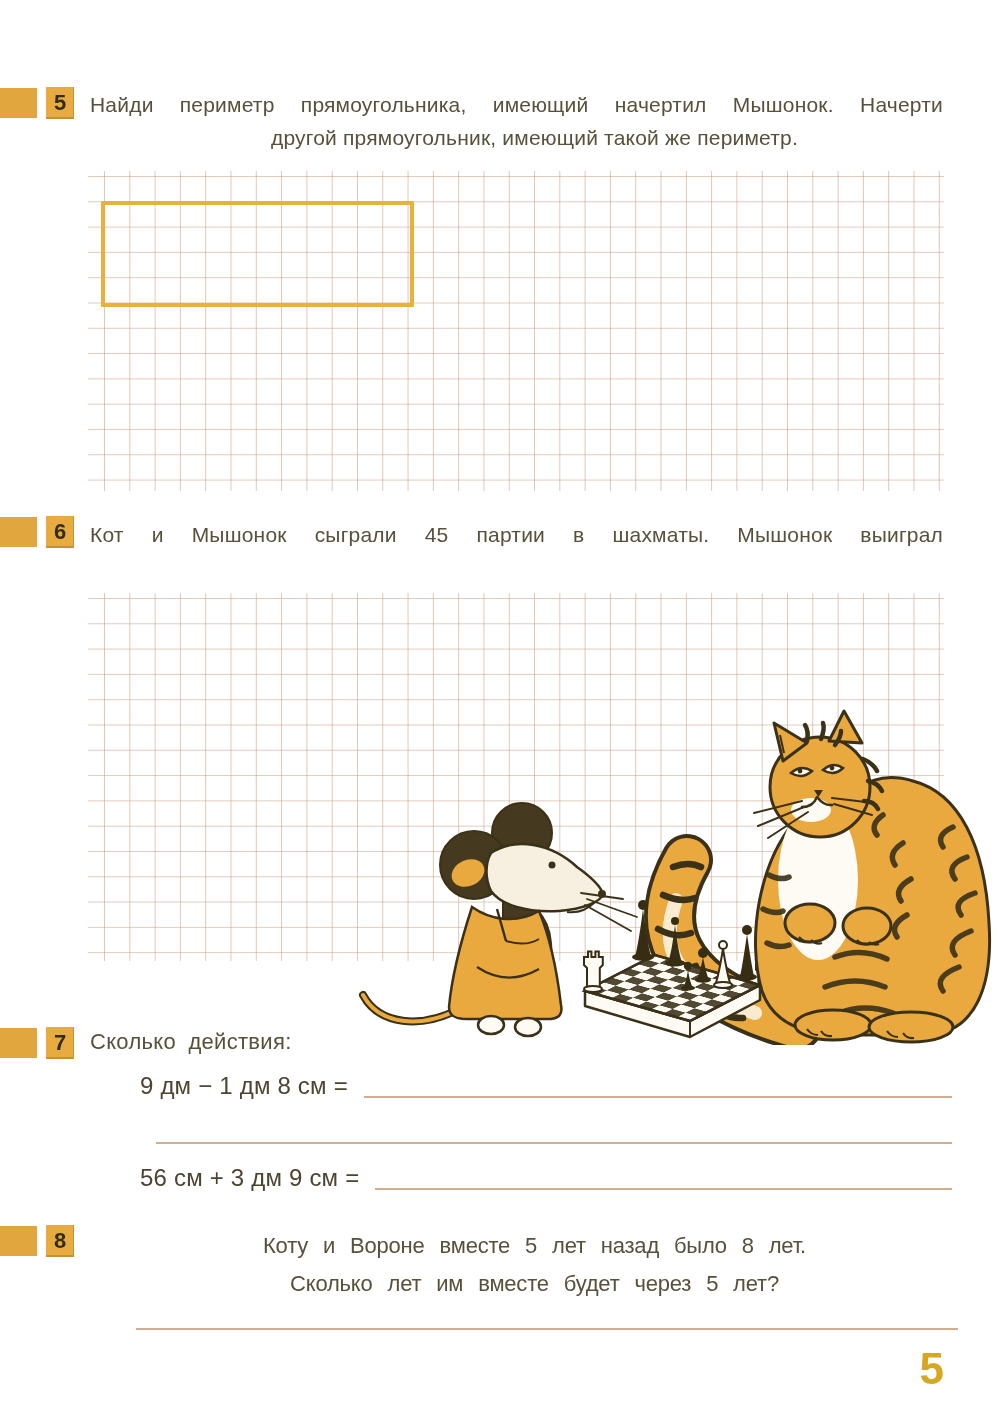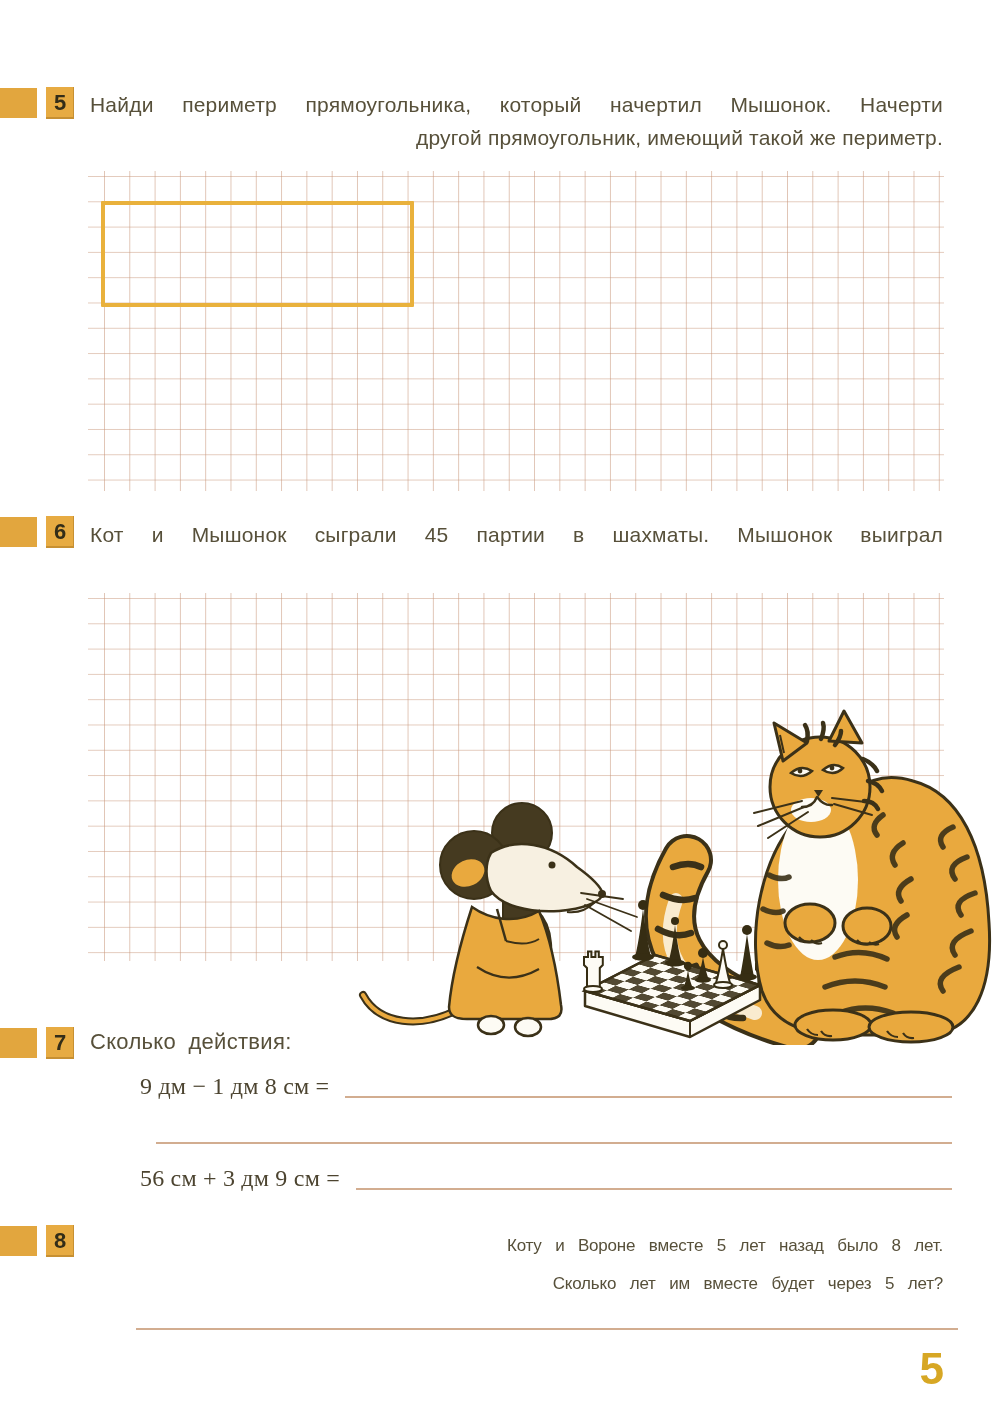--- a/index.html
+++ b/index.html
@@ -9,56 +9,56 @@
   }
   
   .marker-strip{position:absolute;left:0;width:37px;height:30px;background:#e2a63e;}
   .num-badge{
     position:absolute;left:46px;width:28px;height:32px;background:#e7ab42;
     box-shadow:inset -1px -2px 0 rgba(160,110,30,.45);
     color:#332d18;font-size:22px;font-weight:bold;line-height:32px;text-align:center;
   }
   .prob-text{position:absolute;left:90px;width:853px;font-size:21px;line-height:33px;letter-spacing:.2px;}
   .jline{text-align:justify;text-align-last:justify;}
-  .nline{text-align:right;margin-left:36px;}
+  .nline{text-align:center;margin-left:36px;}
   
   .grid{
     position:absolute;left:88px;width:856px;
     background-image:
       linear-gradient(to right, rgba(200,150,122,.55) 1.3px, transparent 1.3px),
       linear-gradient(to bottom, rgba(200,150,122,.5) 1.3px, transparent 1.3px);
     background-size:25.3px 25.3px, 25.3px 25.3px;
     background-position:16px 0, 0 5px;
   }
   .drawn-rect{
     position:absolute;left:101px;top:201px;width:313px;height:106px;
     border:4px solid #e9b13c;box-sizing:border-box;border-radius:1px;
   }
   
   .eq-wrap{position:absolute;left:140px;top:1063px;width:812px;}
-  .eq-row{display:flex;align-items:center;height:46px;font-family:Liberation Serif, serif;}
+  .eq-row{display:flex;align-items:center;height:46px;}
   .eq-label{font-size:24px;color:#4c4430;white-space:nowrap;letter-spacing:.2px;}
   .eq-line{flex:1;margin-left:16px;height:1.6px;background:#d2ad90;transform:translateY(11px);}
   .answer-line{position:absolute;left:136px;top:1328px;width:822px;height:1.6px;background:#d2ad90;}
   .narrowish{letter-spacing:-.2px;word-spacing:9px;}
   .page-number{
     position:absolute;right:56px;top:1344px;font-size:44px;font-weight:bold;color:#d7a724;
   }
   .p7-title{position:absolute;left:90px;top:1029px;font-size:22px;letter-spacing:.3px;word-spacing:6px;}
   .illu{position:absolute;left:355px;top:695px;width:645px;height:350px;}
 </style>
 </head>
 <body>
 
 <div class="page">
 
   <div class="marker-strip" style="top:88px"></div>
   <div class="num-badge" style="top:87px">5</div>
   <div class="prob-text" style="top:88px">
-    <div class="jline">Найди периметр прямоугольника, который начертил Мышонок. Начерти</div>
+    <div class="jline">Найди периметр прямоугольника, имеющий начертил Мышонок. Начерти</div>
     <div class="nline">другой прямоугольник, имеющий такой же периметр.</div>
   </div>
 
   <div class="grid" style="top:171px;height:320px"></div>
   <div class="drawn-rect"></div>
 
   <div class="marker-strip" style="top:517px"></div>
   <div class="num-badge" style="top:516px">6</div>
   <div class="prob-text" style="top:518px">
     <div class="jline">Кот и Мышонок сыграли 45 партии в шахматы. Мышонок выиграл</div>
@@ -241,21 +241,21 @@
       <span class="eq-line"></span>
     </div>
     <div class="eq-row">
       <span class="eq-label">56 см + 3 дм 9 см =</span>
       <span class="eq-line"></span>
     </div>
   </div>
 
   <div class="marker-strip" style="top:1226px"></div>
   <div class="num-badge" style="top:1225px">8</div>
-  <div class="prob-text narrowish" style="top:1227px;line-height:38px;font-size:17px">
+  <div class="prob-text narrowish" style="top:1227px;line-height:38px;font-size:22px">
     <div class="nline">Коту и Вороне вместе 5 лет назад было 8 лет.</div>
     <div class="nline">Сколько лет им вместе будет через 5 лет?</div>
   </div>
 
   <div class="answer-line"></div>
 
   <div class="page-number">5</div>
 </div>
 
 </body></html>

